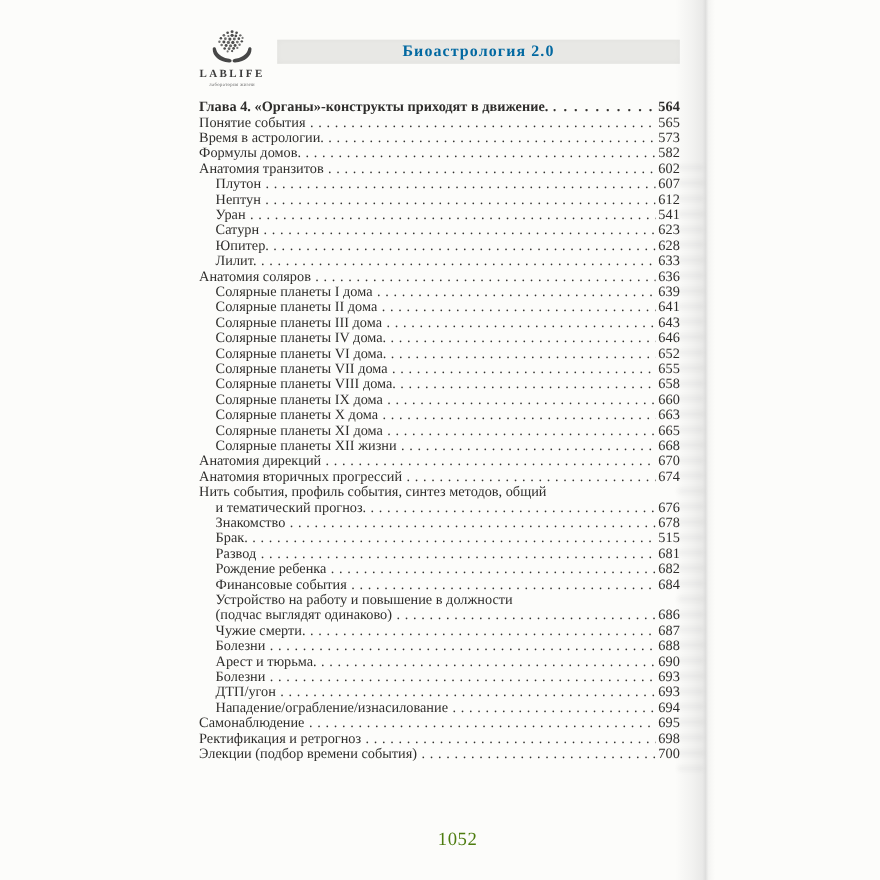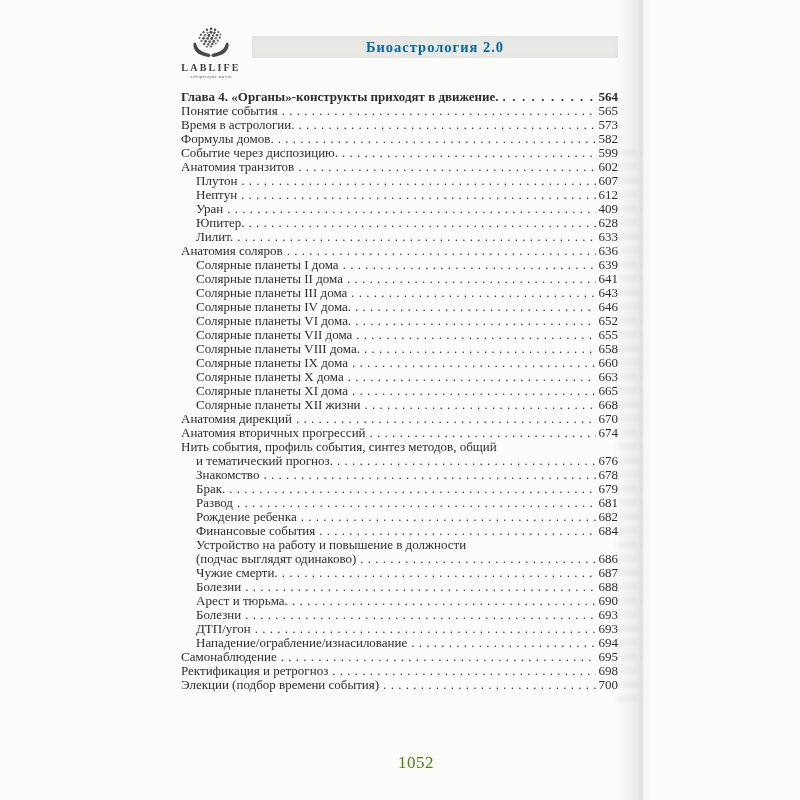--- a/index.html
+++ b/index.html
@@ -142,43 +142,43 @@
     <span class="t">Время в астрологии.</span>
     <span class="leader"></span>
     <span class="p">573</span>
   </div>
       <div class="row lvl0">
     <span class="t">Формулы домов.</span>
     <span class="leader"></span>
     <span class="p">582</span>
   </div>
       <div class="row lvl0">
-    <span class="t">Событие через диспозицию.</span>
-    <span class="leader"></span>
-    <span class="p">599</span>
-  </div>
-      <div class="row lvl0">
     <span class="t">Анатомия транзитов</span>
     <span class="leader"></span>
     <span class="p">602</span>
   </div>
       <div class="row lvl1">
     <span class="t">Плутон</span>
     <span class="leader"></span>
     <span class="p">607</span>
   </div>
       <div class="row lvl1">
     <span class="t">Нептун</span>
     <span class="leader"></span>
     <span class="p">612</span>
   </div>
       <div class="row lvl1">
     <span class="t">Уран</span>
     <span class="leader"></span>
-    <span class="p">409</span>
+    <span class="p">541</span>
+  </div>
+      <div class="row lvl1">
+    <span class="t">Сатурн</span>
+    <span class="leader"></span>
+    <span class="p">623</span>
   </div>
       <div class="row lvl1">
     <span class="t">Юпитер.</span>
     <span class="leader"></span>
     <span class="p">628</span>
   </div>
       <div class="row lvl1">
     <span class="t">Лилит.</span>
     <span class="leader"></span>
     <span class="p">633</span>
@@ -264,21 +264,21 @@
     <span class="p">676</span>
   </div>
       <div class="row lvl1">
     <span class="t">Знакомство</span>
     <span class="leader"></span>
     <span class="p">678</span>
   </div>
       <div class="row lvl1">
     <span class="t">Брак.</span>
     <span class="leader"></span>
-    <span class="p">679</span>
+    <span class="p">515</span>
   </div>
       <div class="row lvl1">
     <span class="t">Развод</span>
     <span class="leader"></span>
     <span class="p">681</span>
   </div>
       <div class="row lvl1">
     <span class="t">Рождение ребенка</span>
     <span class="leader"></span>
     <span class="p">682</span>

